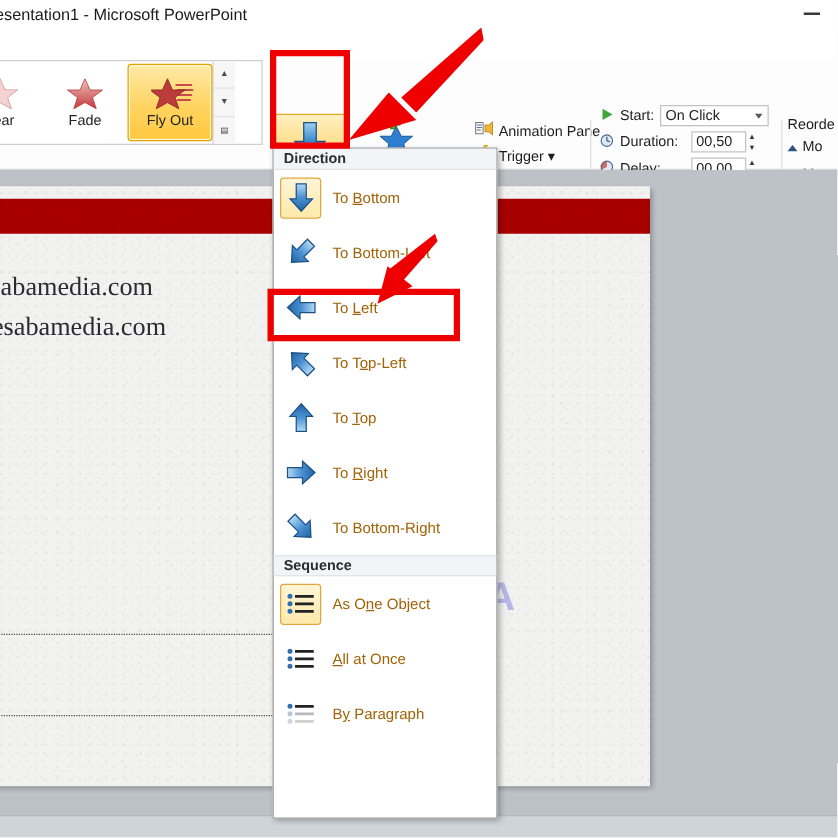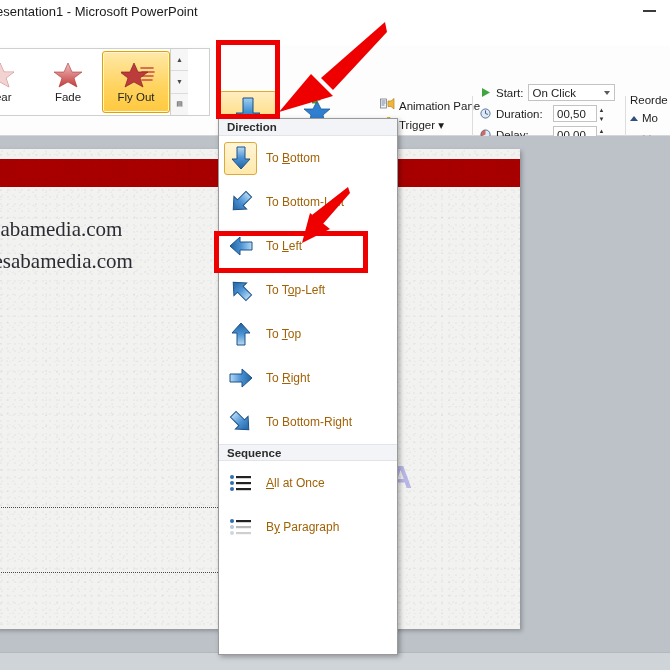--- a/index.html
+++ b/index.html
@@ -551,20 +551,35 @@
           <g transform="rotate(315 13 13)">
             <polygon points="9,2 17,2 17,14 22,14 13,24 4,14 9,14" fill="url(#ab)" stroke="#1d5288" stroke-width="1"></polygon>
           </g>
         </svg>
       </span>
       <span class="mi-label">To Bottom-Ri<u>g</u>ht</span>
     </div>
 
     <div class="menu-hdr seq">Sequence</div>
 
+    <div class="menu-item">
+      <span class="mi-icon sel">
+        <svg width="26" height="24" viewBox="0 0 26 24">
+          <g>
+            <circle cx="4" cy="6" r="2" fill="#2f6fb0"></circle>
+              <rect x="8" y="5" width="15" height="2.2" fill="#222"></rect>
+            <circle cx="4" cy="12" r="2" fill="#2f6fb0"></circle>
+              <rect x="8" y="11" width="15" height="2.2" fill="#222"></rect>
+            <circle cx="4" cy="18" r="2" fill="#2f6fb0"></circle>
+              <rect x="8" y="17" width="15" height="2.2" fill="#222"></rect>
+          </g>
+        </svg>
+      </span>
+      <span class="mi-label">As O<u>n</u>e Object</span>
+    </div>
 
     <div class="menu-item">
       <span class="mi-icon">
         <svg width="26" height="24" viewBox="0 0 26 24">
           <circle cx="4" cy="6" r="2" fill="#2f6fb0"></circle>
             <rect x="8" y="5" width="15" height="2.2" fill="#222"></rect>
           <circle cx="4" cy="12" r="2" fill="#2f6fb0"></circle>
             <rect x="8" y="11" width="15" height="2.2" fill="#222"></rect>
           <circle cx="4" cy="18" r="2" fill="#2f6fb0"></circle>
             <rect x="8" y="17" width="15" height="2.2" fill="#222"></rect>

